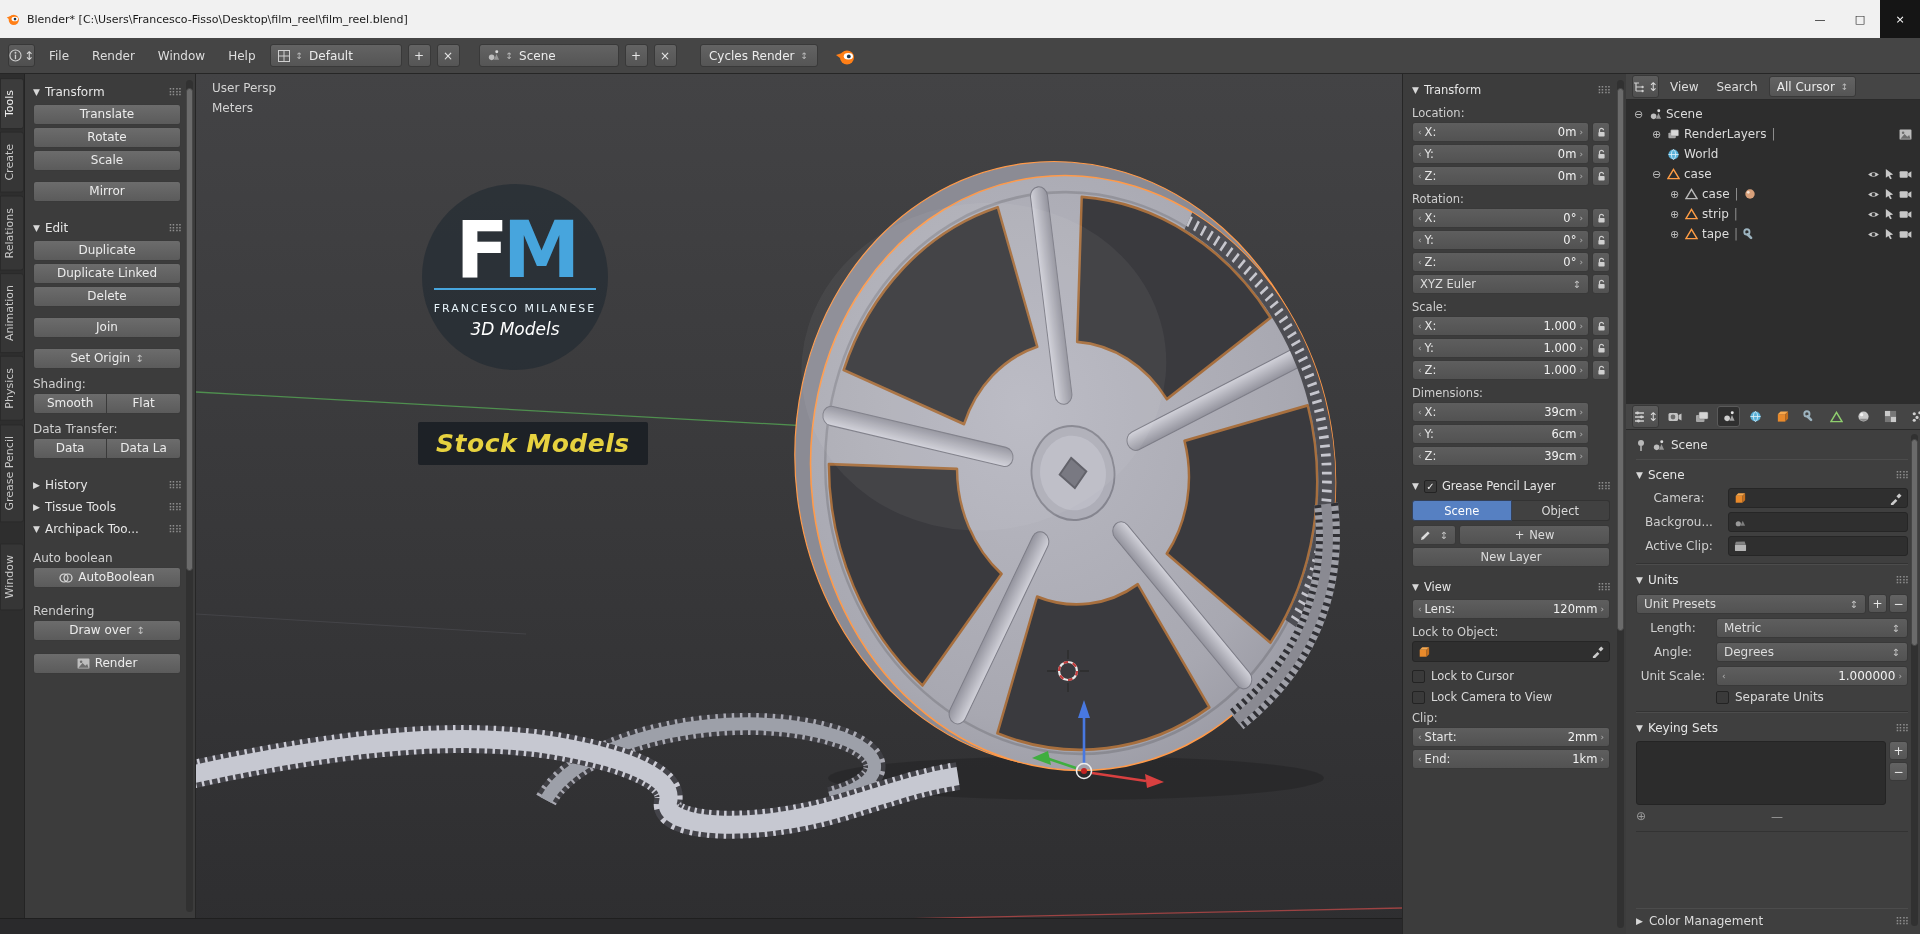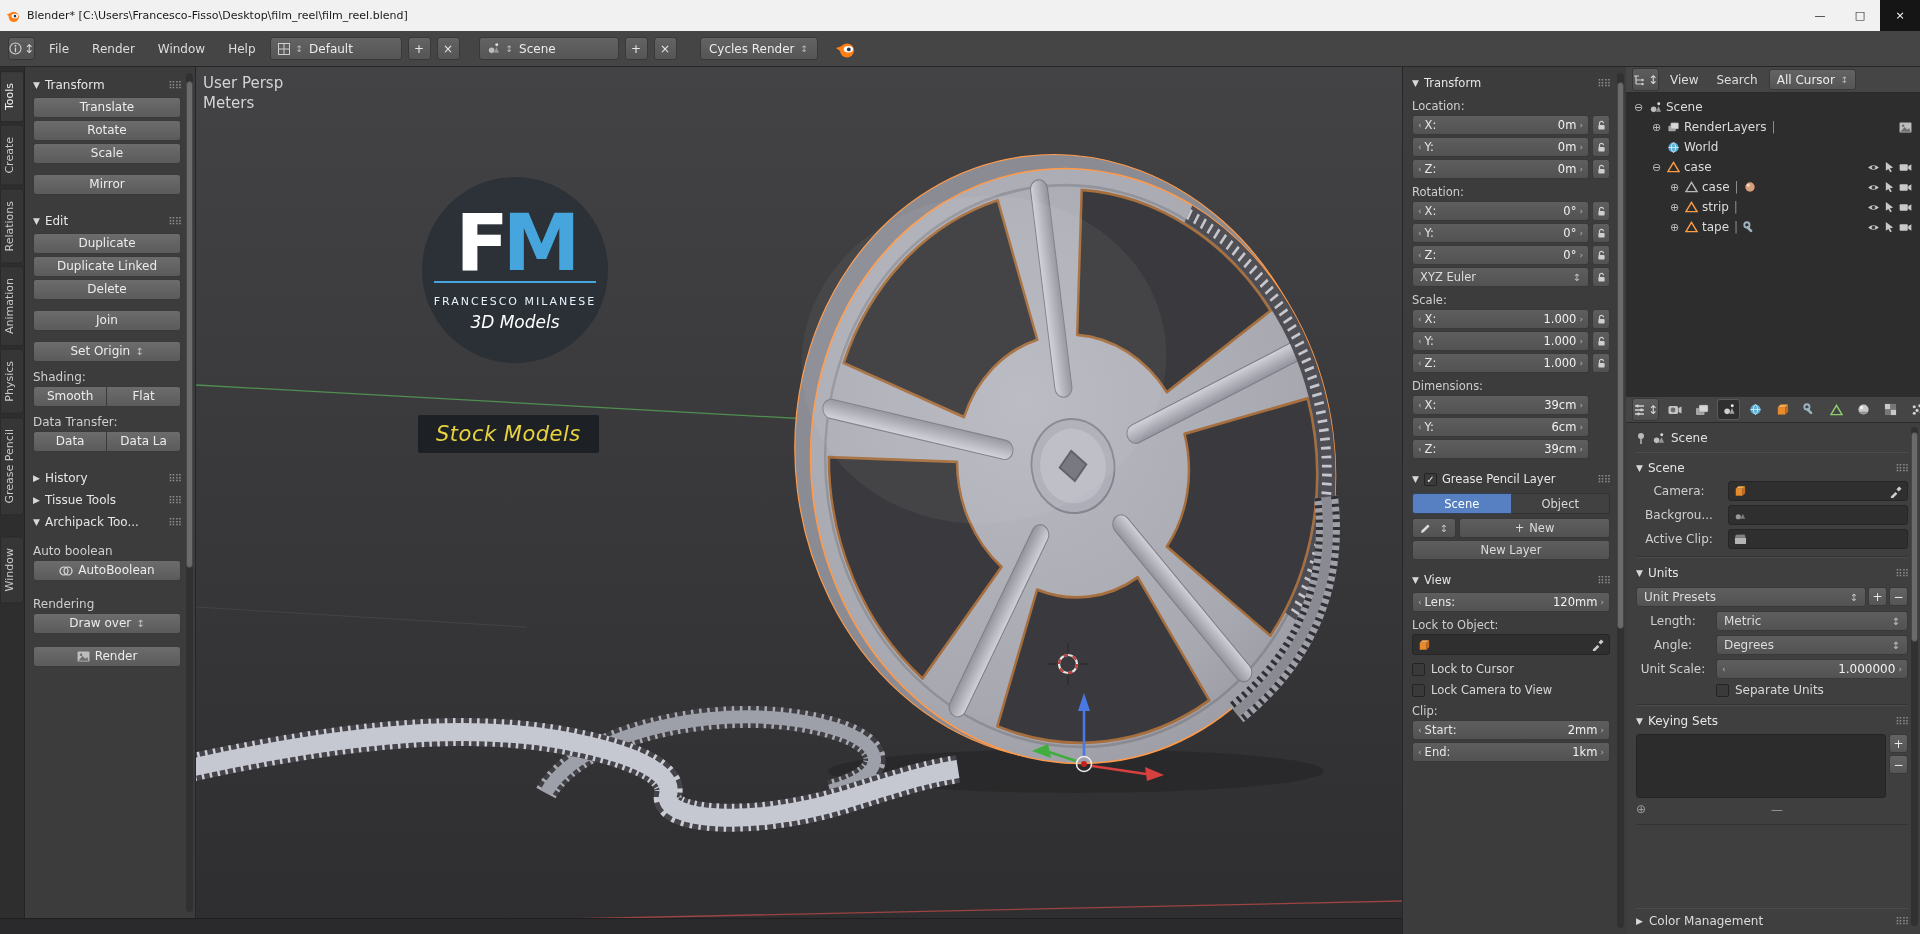--- a/index.html
+++ b/index.html
@@ -1,21 +1,21 @@
 <!DOCTYPE html>
 <html><head>
 <meta charset="utf-8">
 <style>
   *{box-sizing:border-box;margin:0;padding:0;user-select:none;cursor:default}
   html,body{width:1920px;height:934px;overflow:hidden;background:#222;
     font-family:"DejaVu Sans","Liberation Sans",sans-serif;font-size:12px;color:#dcdcdc}
   .app{width:1920px;height:934px;display:flex;flex-direction:column}
 
   
-  .titlebar{height:31px;background:#f1f1f1;color:#1a1a1a;display:flex;align-items:center;
+  .titlebar{height:38px;background:#f1f1f1;color:#1a1a1a;display:flex;align-items:center;
     padding-left:6px;gap:7px;font-size:11px;flex:0 0 auto}
   .winbtns{margin-left:auto;display:flex;height:100%}
   .winbtn{width:40px;display:flex;align-items:center;justify-content:center;font-size:11px;color:#222}
   .winbtn.close{background:#151515;color:#fff}
 
   
   .topheader{height:36px;background:#454545;border-bottom:1px solid #262626;display:flex;
     align-items:center;gap:5px;padding:0 8px;flex:0 0 auto}
   .menu{padding:4px 9px;color:#dedede}
   .combo{height:23px;background:linear-gradient(#636363,#555);border:1px solid #393939;
@@ -54,31 +54,31 @@
   .half .tbtn{margin:0;border-radius:3px 0 0 3px}
   .half .tbtn + .tbtn{border-radius:0 3px 3px 0;border-left:0}
   .ddbtn{padding:0 7px}
   .secgap{height:12px}
   .vscroll{position:absolute;right:2px;top:6px;bottom:22px;width:7px;background:#313131;border-radius:4px}
   .vthumb{position:absolute;left:0;right:0;background:#6b6b6b;border:1px solid #474747;border-radius:4px}
 
   
   .viewport{width:1206px;position:relative;background:linear-gradient(#434345,#2e2e30);
     flex:0 0 auto;overflow:hidden}
-  .vp-label{position:absolute;left:7px;color:#d4d4d4;font-size:15px;z-index:3}
+  .vp-label{position:absolute;left:16px;color:#d4d4d4;font-size:12px;z-index:3}
   .logo-circle{position:absolute;left:226px;top:110px;width:186px;height:186px;border-radius:50%;
     background:rgba(28,38,48,0.55);z-index:3;display:flex;flex-direction:column;align-items:center;
     justify-content:center}
   .fm{font-size:78px;font-weight:bold;line-height:0.9;letter-spacing:-6px;display:flex}
   .fm .f{color:#fff}.fm .m{color:#47a5dd}
   .fm-name{font-size:11px;letter-spacing:2px;color:#e8f4fb;margin-top:2px;border-top:2px solid #47a5dd;padding-top:12px}
   .fm-sub{font-size:17px;font-style:italic;color:#fff;margin-top:4px}
   .stockbox{position:absolute;left:222px;top:348px;padding:7px 18px;background:rgba(18,24,30,0.72);
     border-radius:2px;z-index:3}
-  .stockbox span{color:#e7d23f;font-weight:normal;font-style:italic;font-size:21px;letter-spacing:0.5px}
+  .stockbox span{color:#e7d23f;font-weight:bold;font-style:italic;font-size:25px;letter-spacing:0.5px}
 
   
   .npanel{width:224px;background:#3c3c3c;border-left:1px solid #262626;padding:4px 16px 0 9px;
     position:relative;flex:0 0 auto;font-size:11.5px;overflow:hidden}
   .nlabel{color:#cfcfcf;margin:6px 0 2px}
   .nrow{display:flex;align-items:center;gap:3px;margin:2px 0}
   .nfield{height:20px;background:linear-gradient(#5e5e5e,#525252);border:1px solid #393939;
     border-radius:3px;display:flex;align-items:center;padding:0 5px;flex:1;gap:3px}
   .nfield .l{color:#e6e6e6}
   .nfield .v{margin-left:auto;color:#f2f2f2}

